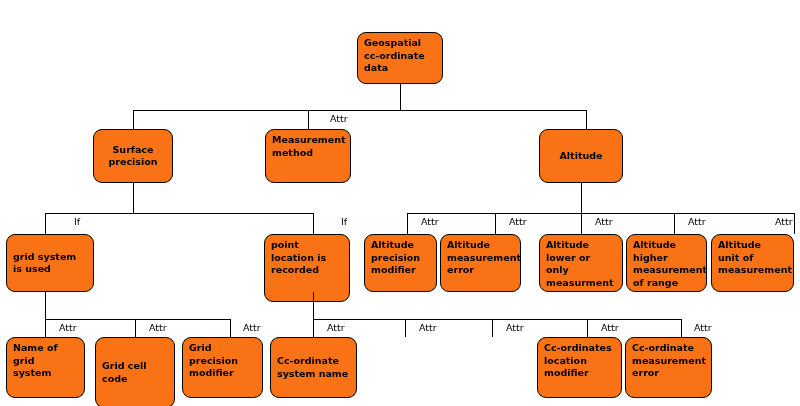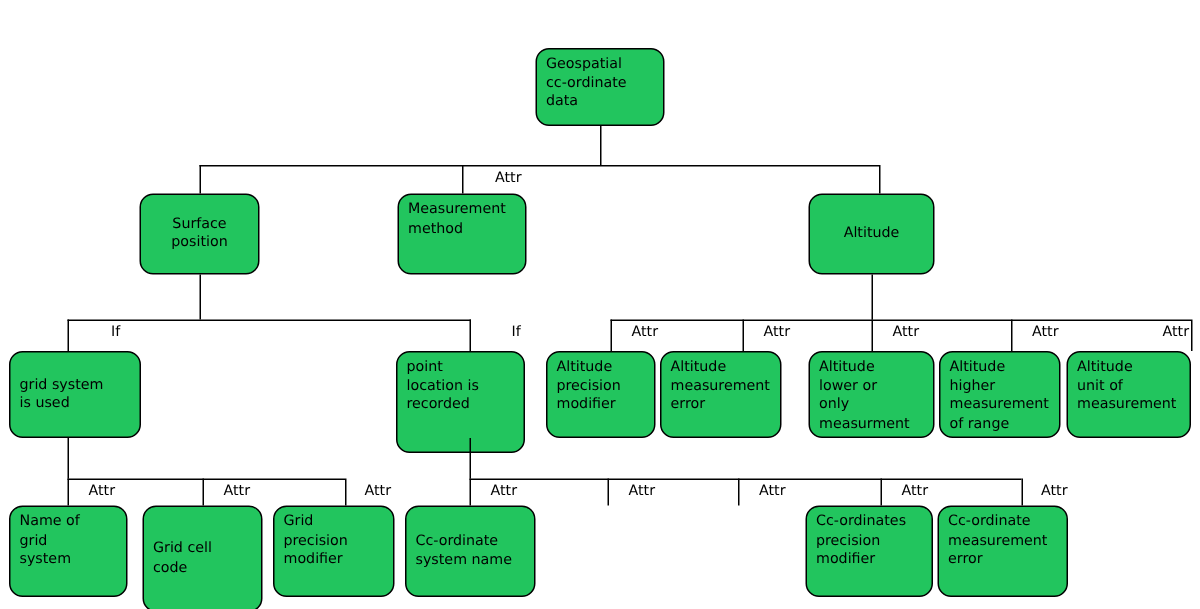--- a/index.html
+++ b/index.html
@@ -14,27 +14,28 @@
     height: 406px;
     background: #ffffff;
     overflow: hidden;
     font-family: "DejaVu Sans", sans-serif;
   }
   .node {
     position: absolute;
     box-sizing: border-box;
     border: 1px solid #000000;
     border-radius: 9px;
-    background: #22c55e;
+    background: #f97316;
     color: #000000;
     font-size: 9.5px;
     line-height: 12.5px;
     padding: 4px 6px;
     white-space: pre-line;
     overflow: hidden;
+    font-weight: bold;
   }
   .node.center {
     display: flex;
     align-items: center;
     justify-content: center;
     text-align: center;
     padding: 2px 4px;
   }
   .node.vcenter {
     display: flex;
@@ -68,21 +69,21 @@
   <div class="edge v" style="left:400px; top:84px; height:26px;"></div>
 
   <div class="edge h" style="left:133px; top:110px; width:453px;"></div>
 
   <div class="edge v" style="left:133px; top:110px; height:19px;"></div>
   <div class="edge v" style="left:308px; top:110px; height:19px;"></div>
   <div class="edge v" style="left:586px; top:110px; height:19px;"></div>
   <div class="elabel" style="left:330px; top:113px;">Attr</div>
 
   <div class="node center" style="left:93px; top:129px; width:80px; height:54px;">Surface
-position</div>
+precision</div>
   <div class="node" style="left:265px; top:129px; width:86px; height:54px;">Measurement
 method</div>
   <div class="node center" style="left:539px; top:129px; width:84px; height:54px;">Altitude</div>
 
   <div class="edge v" style="left:133px; top:183px; height:30px;"></div>
   <div class="edge h" style="left:45px; top:213px; width:269px;"></div>
   <div class="edge v" style="left:45px; top:213px; height:21px;"></div>
   <div class="edge v" style="left:313px; top:213px; height:21px;"></div>
   <div class="elabel" style="left:74px; top:216px;">If</div>
   <div class="elabel" style="left:341px; top:216px;">If</div>
@@ -149,19 +150,19 @@
 grid
 system</div>
   <div class="node vcenter" style="left:95px; top:337px; width:80px; height:71px;">Grid cell
 code</div>
   <div class="node" style="left:182px; top:337px; width:81px; height:61px;">Grid
 precision
 modifier</div>
   <div class="node vcenter" style="left:270px; top:337px; width:87px; height:61px;">Cc-ordinate
 system name</div>
   <div class="node" style="left:537px; top:337px; width:85px; height:61px;">Cc-ordinates
-precision
+location
 modifier</div>
   <div class="node" style="left:625px; top:337px; width:87px; height:61px;">Cc-ordinate
 measurement
 error</div>
 
 </div>
 
 </body></html>

